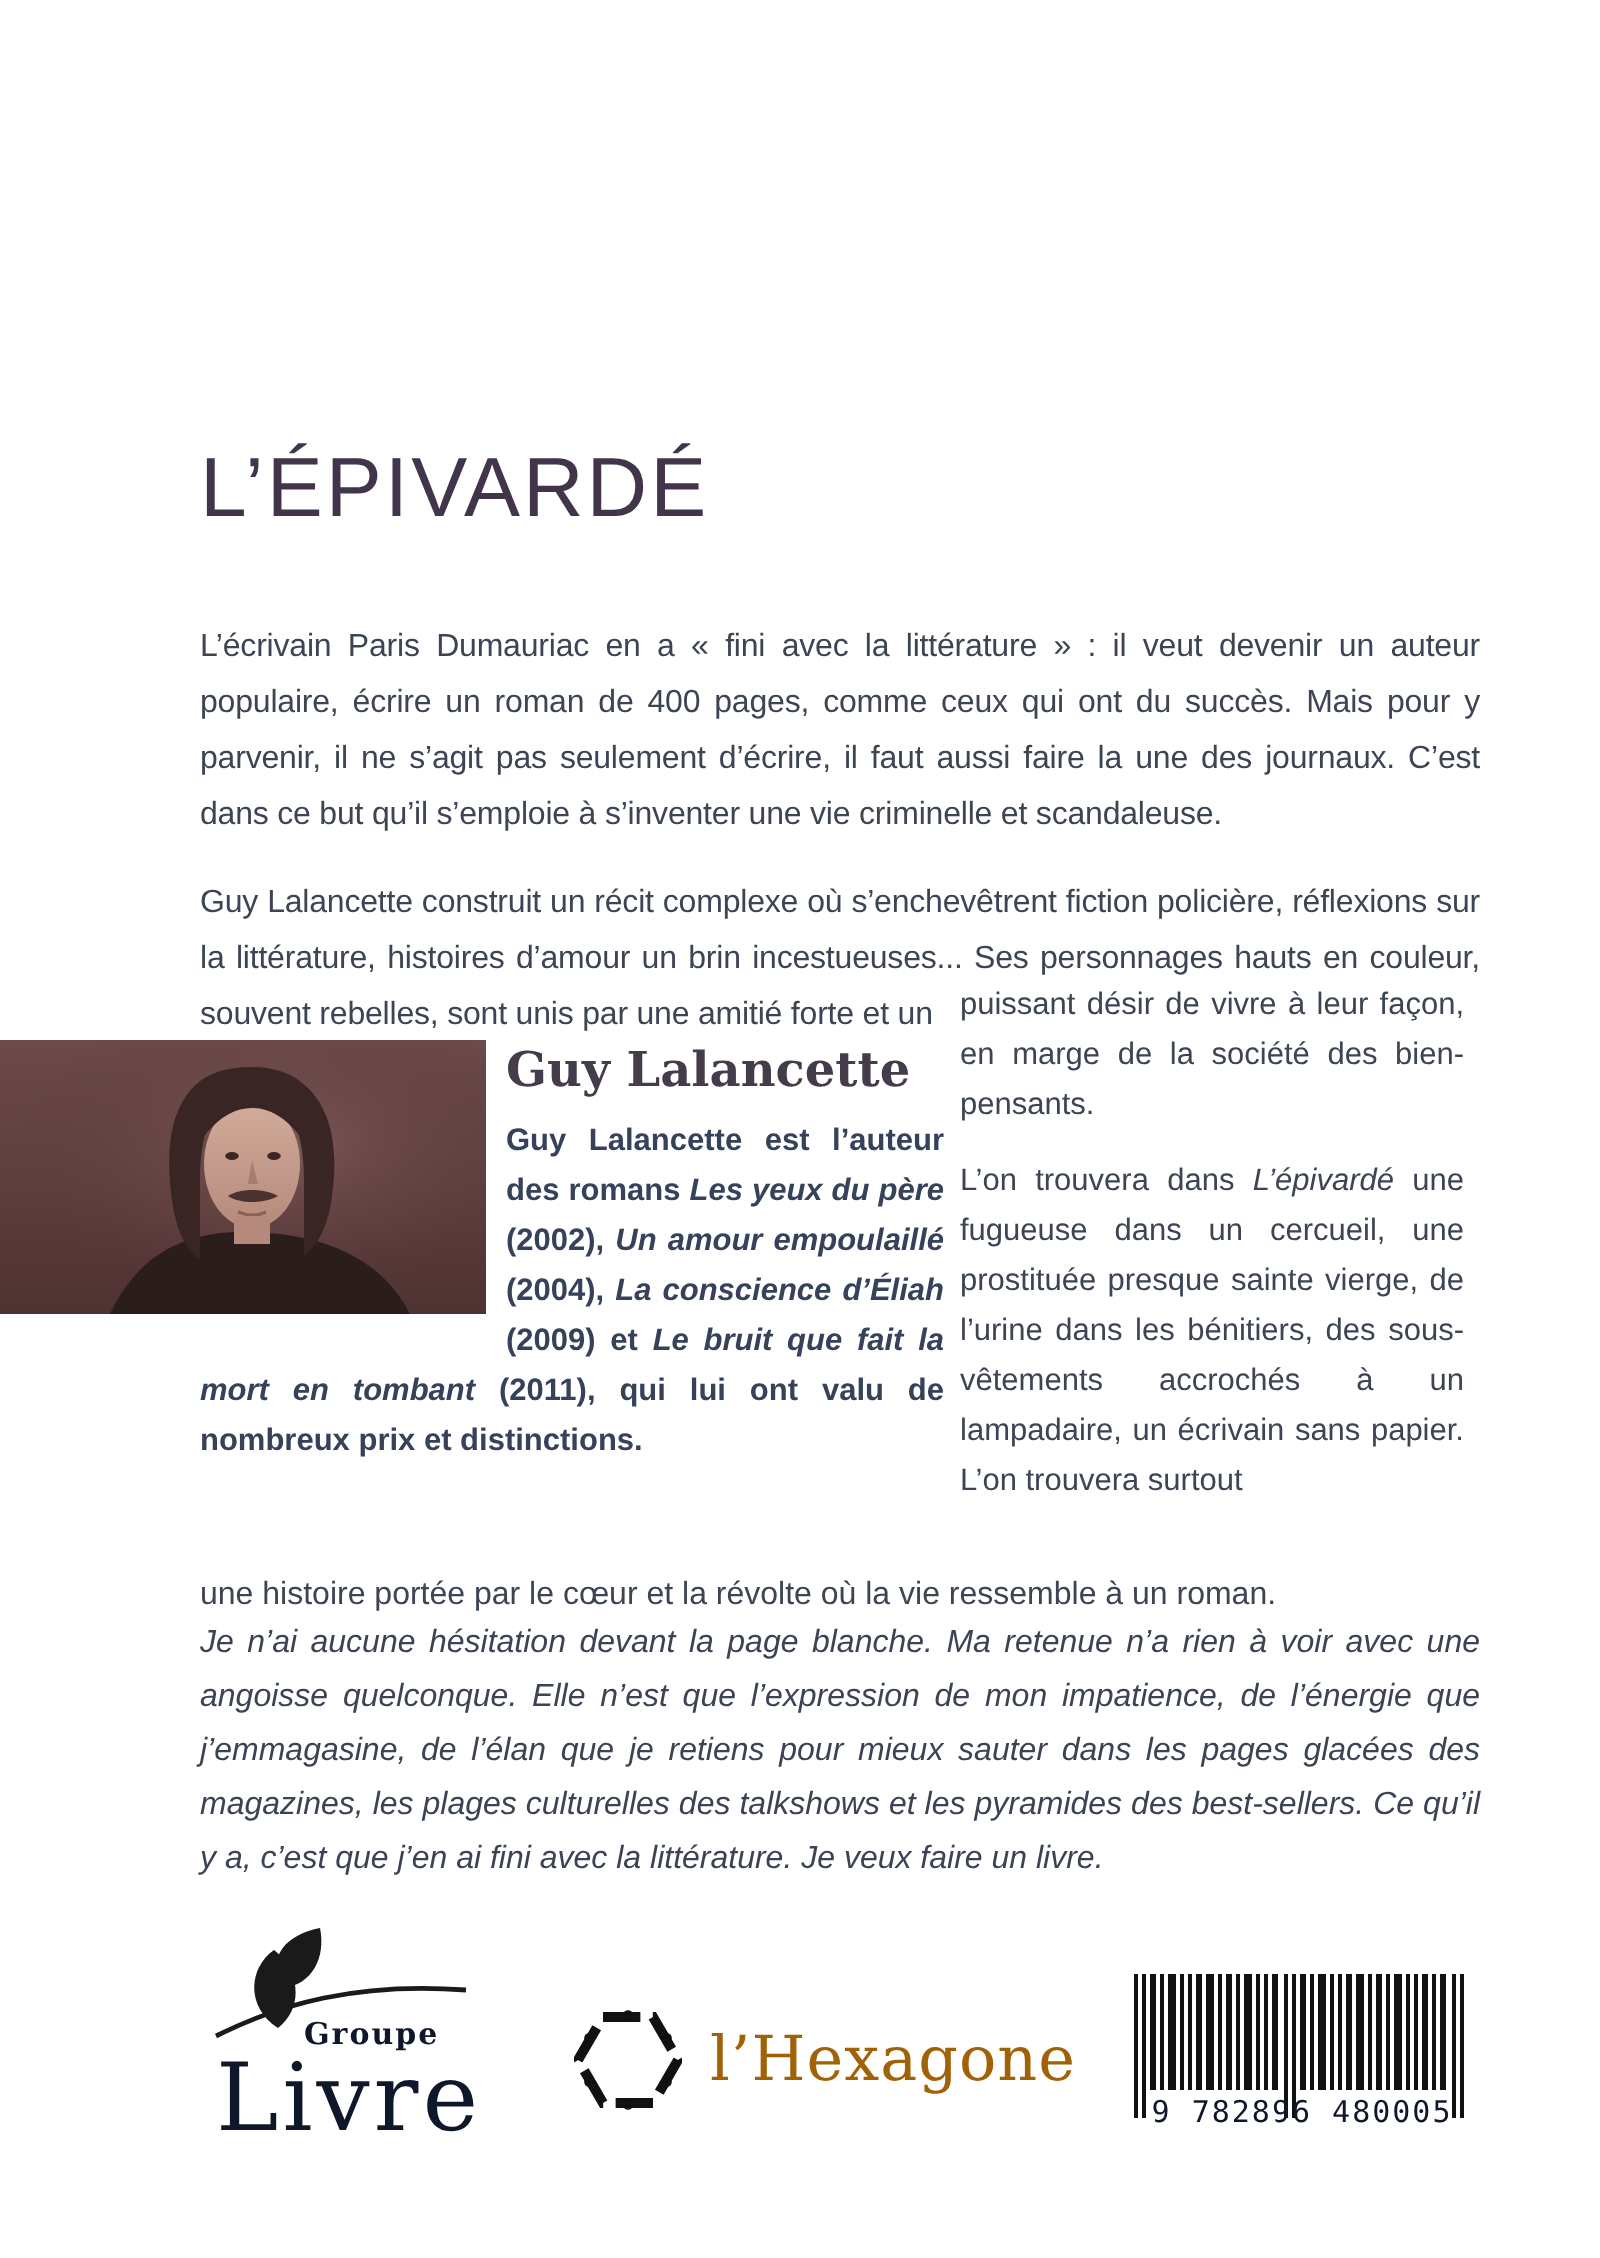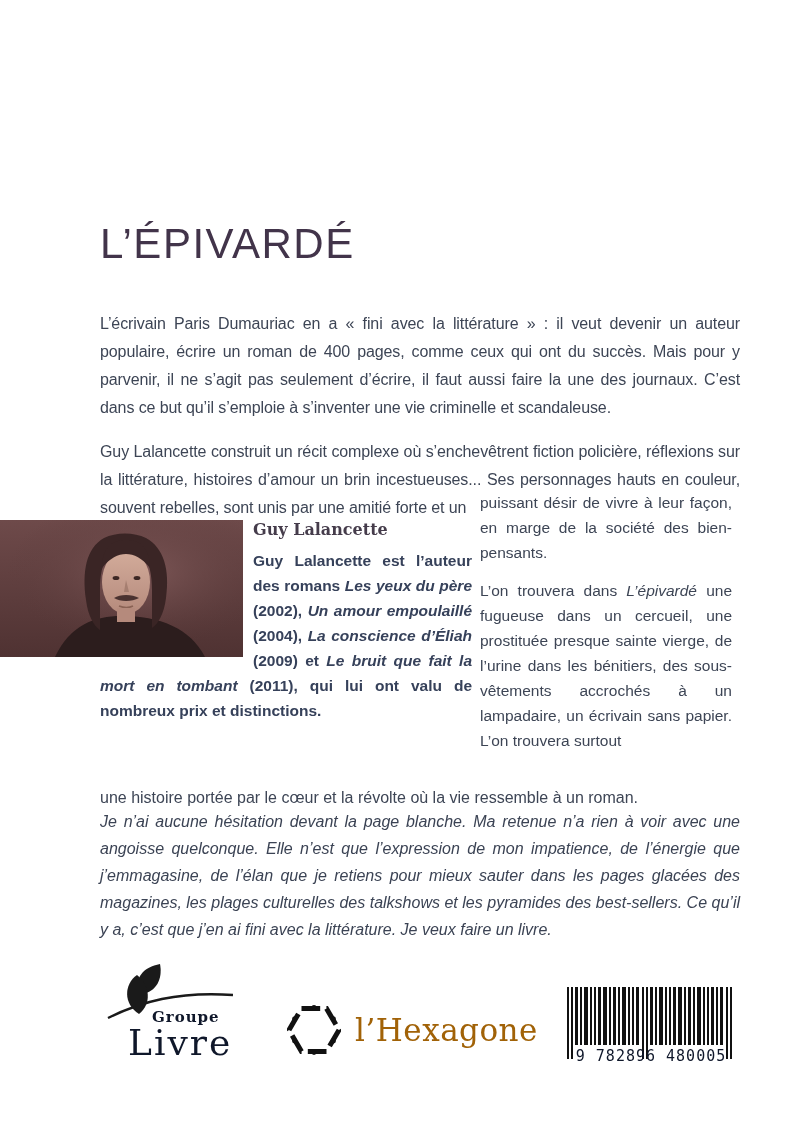--- a/index.html
+++ b/index.html
@@ -30,21 +30,21 @@
   }
   .photo-frame{
     float:left;
     width:243px;height:137px;
     margin-left:-100px;margin-right:10px;margin-bottom:16px;
   }
   .photo-frame svg{display:block;width:243px;height:137px;}
   .author-name{
     margin:0 0 9px 0;
     font-family:"DejaVu Serif","Liberation Serif",serif;
-    font-size:16px;font-weight:600;color:#453c4b;
+    font-size:24px;font-weight:600;color:#453c4b;
   }
   .author-bio{
     margin:0;
     font-size:15.5px;line-height:25px;font-weight:bold;
     color:#36415a;text-align:justify;
   }
   .author-bio i{font-style:italic;}
   .right-col{
     position:absolute;left:480px;top:490px;width:252px;
   }
@@ -70,21 +70,21 @@
   }
   .gl-leaves{position:absolute;left:0;top:0;width:130px;height:56px;}
   .gl-groupe{
     position:absolute;left:46px;top:44px;
     font-family:"DejaVu Serif","Liberation Serif",serif;
     font-size:15px;font-weight:600;letter-spacing:1px;
   }
   .gl-livre{
     position:absolute;left:2px;top:58px;
     font-family:"DejaVu Serif","Liberation Serif",serif;
-    font-size:36px;letter-spacing:2px;margin-left:20px;
+    font-size:47px;letter-spacing:2px;
   }
   .hexagone{
     position:absolute;left:287px;top:1002px;height:56px;
     display:flex;align-items:center;gap:14px;color:#a16207;
   }
   .hex-emblem{width:54px;height:54px;}
   .hex-label{
     font-family:"DejaVu Serif","Liberation Serif",serif;
     font-size:31px;letter-spacing:0.5px;
   }

